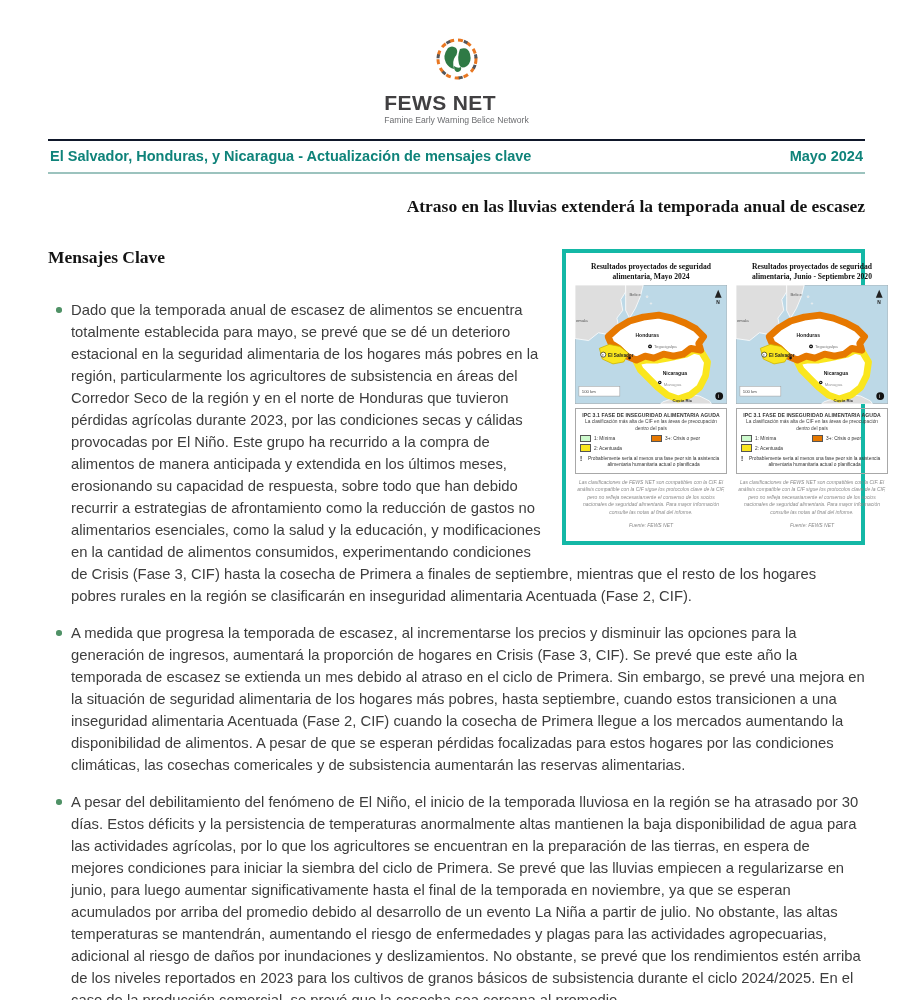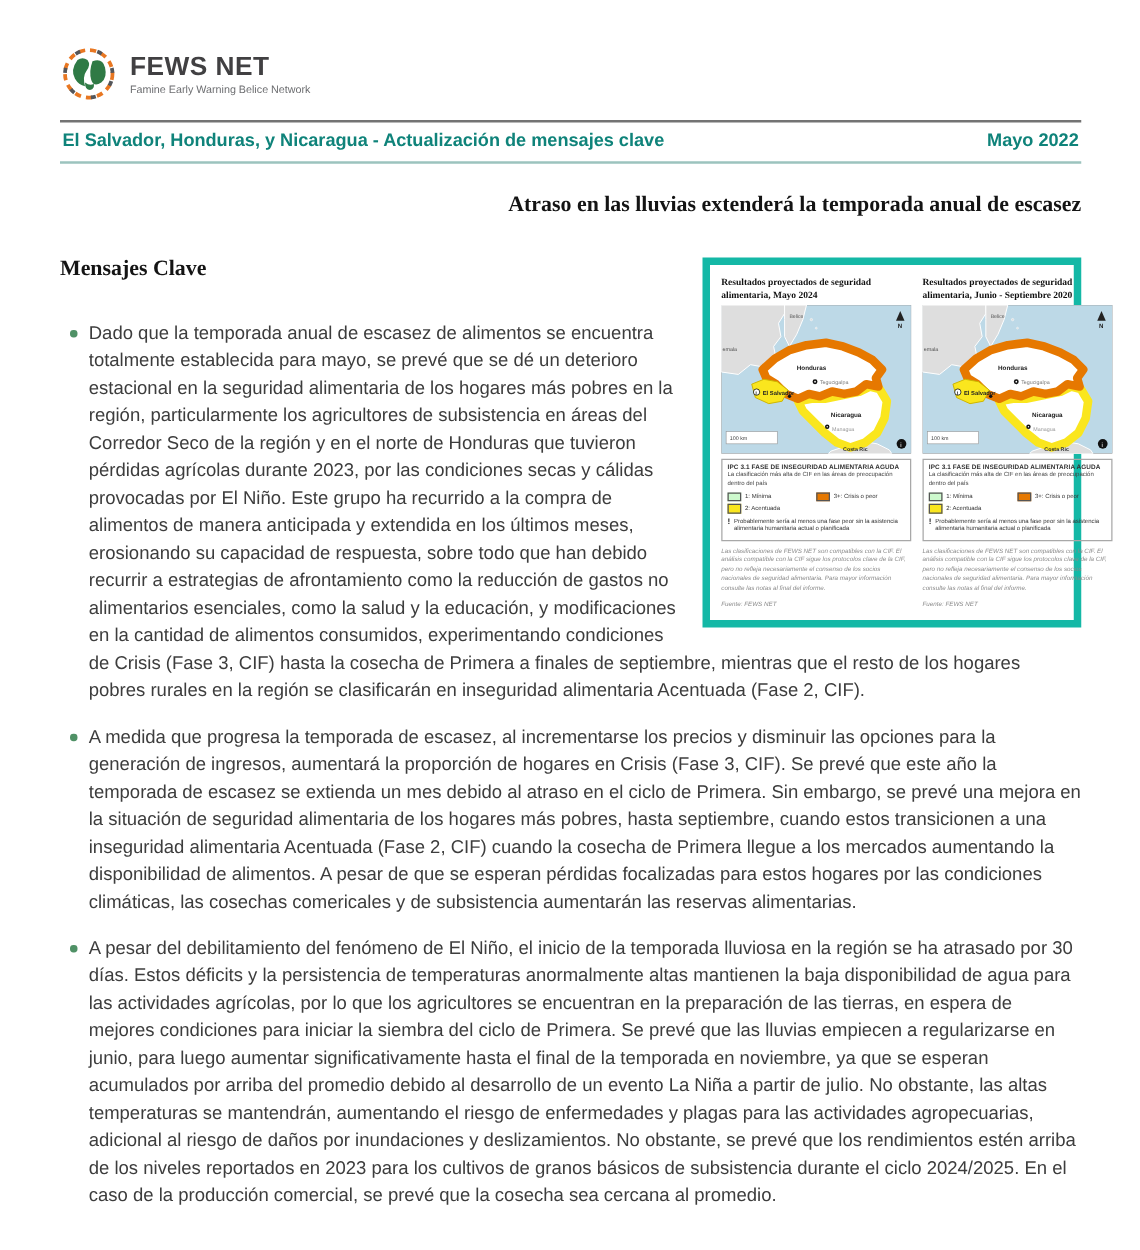--- a/index.html
+++ b/index.html
@@ -1,39 +1,39 @@
 <!DOCTYPE html>
 <html lang="es"><head>
 <meta charset="utf-8">
 <style>
   html,body{margin:0;padding:0;background:#ffffff;}
   body{width:912px;min-height:1000px;font-family:"Liberation Sans",sans-serif;color:#3d3d3d;position:relative;}
   .page{padding:36px 47px 30px 48px;box-sizing:border-box;}
 
   
-  .logo-row{display:flex;align-items:center;gap:10px;margin-bottom:14px;}
+  .logo-row{display:flex;align-items:center;gap:10px;margin-bottom:14px;flex-direction:column;}
   .logo-mark{width:46px;height:46px;flex:0 0 auto;}
   .logo-text .brand{font-size:21px;font-weight:700;color:#414042;letter-spacing:.4px;line-height:1;}
   .logo-text .tagline{font-size:8.6px;color:#6d6e71;margin-top:2px;}
 
   
-  .band{border-top:2px solid #737373;border-bottom:2px solid #9cc3be;display:flex;justify-content:space-between;align-items:center;padding:7px 2px 8px 2px;}
+  .band{border-top:2px solid #0f172a;border-bottom:2px solid #9cc3be;display:flex;justify-content:space-between;align-items:center;padding:7px 2px 8px 2px;}
   .band .band-title,.band .band-date{font-size:14.5px;font-weight:700;color:#0f837a;}
 
   .doc-title{font-family:"Liberation Serif",serif;font-size:17.5px;font-weight:700;color:#141414;text-align:right;margin:22px 0 30px 0;}
 
   .section-heading{font-family:"Liberation Serif",serif;font-size:17.5px;font-weight:700;color:#141414;margin:0 0 31px 0;}
 
   
   ul.messages{list-style:none;margin:0;padding:0 0 0 8px;}
   ul.messages li{position:relative;padding-left:15px;margin-bottom:15px;font-size:14.8px;line-height:22px;color:#3d3d3d;text-align:left;}
   ul.messages li .dot{position:absolute;left:0;top:8px;width:5.5px;height:5.5px;border-radius:50%;background:#4f9166;}
 
   
-  .maps-figure{float:right;width:303px;min-height:296px;margin:2px 0 10px 14px;border:6px solid #14b8a6;background:#fff;padding:9px;box-sizing:border-box;}
+  .maps-figure{float:right;width:303px;min-height:296px;margin:2px 0 10px 14px;border:4px solid #14b8a6;background:#fff;padding:9px;box-sizing:border-box;text-align:center;}
   .panels{display:flex;gap:9px;}
   .panel{width:152px;flex:0 0 auto;}
   .panel-title{font-family:"Liberation Serif",serif;font-weight:700;font-size:7.6px;line-height:1.3;color:#111;margin-bottom:3px;min-height:20px;}
   .map-svg{width:100%;display:block;}
 
   .legend{border:1px solid #a8a8a8;margin-top:4px;padding:3px 4px 4px 4px;}
   .legend-title{font-size:5.1px;font-weight:700;color:#333;letter-spacing:.1px;line-height:1.3;}
   .legend-sub{font-size:4.8px;color:#444;line-height:1.3;margin-top:1px;}
   .legend-grid{display:flex;flex-wrap:wrap;margin-top:3px;}
   .legend-item{display:flex;align-items:center;gap:3px;width:50%;box-sizing:border-box;margin-bottom:2px;}
@@ -63,21 +63,21 @@
       <path d="M20,30 q4,3 7,1 q1,4 -3,5 q-4,0 -4,-6 Z" fill="#2f7a45"></path>
     </svg>
     <div class="logo-text">
       <div class="brand">FEWS NET</div>
       <div class="tagline">Famine Early Warning Belice Network</div>
     </div>
   </div>
 
   <div class="band">
     <span class="band-title">El Salvador, Honduras, y Nicaragua - Actualización de mensajes clave</span>
-    <span class="band-date">Mayo 2022</span>
+    <span class="band-date">Mayo 2024</span>
   </div>
 
   <h1 class="doc-title">Atraso en las lluvias extenderá la temporada anual de escasez</h1>
 
   <div class="clearfix">
 
     <aside class="maps-figure">
       <div class="panels">
 
         <div class="panel">

